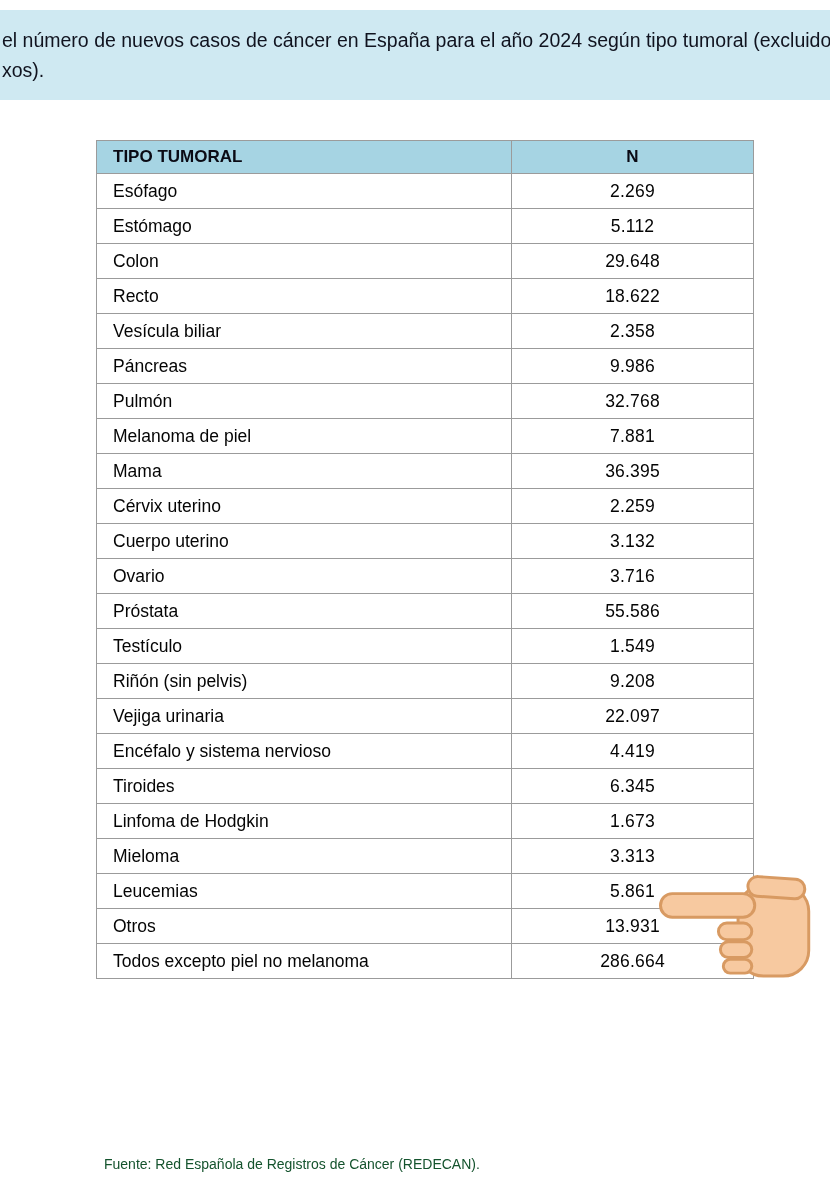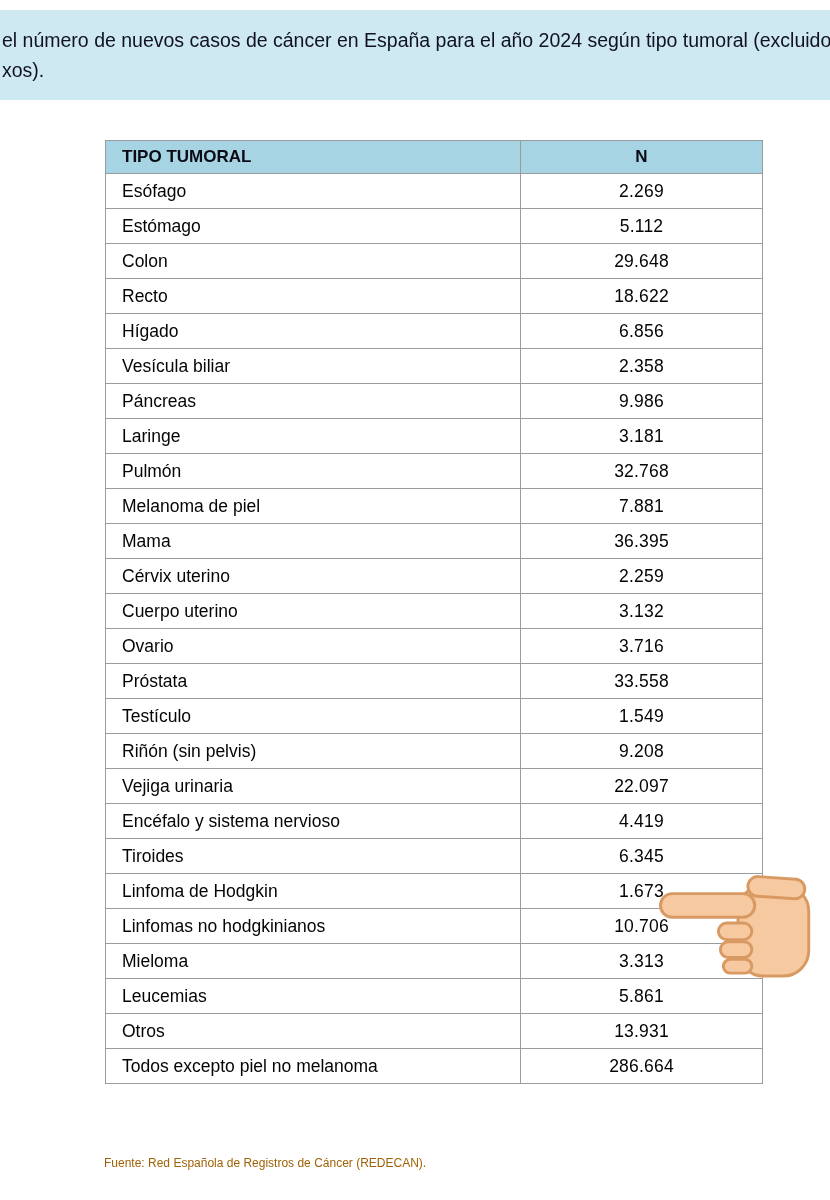--- a/index.html
+++ b/index.html
@@ -25,21 +25,21 @@
   .banner-line {
     white-space: nowrap;
     font-size: 19.5px;
     line-height: 30px;
     color: #10131f;
   }
 
   
   table.tumor-table {
     position: absolute;
-    left: 105px;
+    left: 96px;
     top: 140px;
     width: 657px;
     border-collapse: collapse;
     border: 1.5px solid var(--border, #9b9b9b);
     table-layout: fixed;
     padding-left: 33px;
   }
   table.tumor-table th, table.tumor-table td {
     border: 1.5px solid var(--border, #9b9b9b);
   }
@@ -60,22 +60,22 @@
     height: 108px;
     z-index: 5;
     pointer-events: none;
   }
 
   
   .footer-note {
     position: absolute;
     left: 104px;
     top: 1156px;
-    font-size: 12px;
-    color: #a16207;
+    font-size: 14px;
+    color: #14532d;
   }
 </style>
 </head>
 <body style="--banner-bg: #cfe9f2; --header-bg: #a6d4e3; --border: #9b9b9b; --hand-skin: #f7c9a0; --hand-outline: #d89a62;">
 
 <div class="banner">
   <div class="banner-line">el número de nuevos casos de cáncer en España para el año 2024 según tipo tumoral (excluidos l</div>
   <div class="banner-line">xos).</div>
 </div>
 
@@ -97,36 +97,28 @@
       </tr>
       <tr>
         <td class="col-tipo">Colon</td>
         <td class="col-n">29.648</td>
       </tr>
       <tr>
         <td class="col-tipo">Recto</td>
         <td class="col-n">18.622</td>
       </tr>
       <tr>
-        <td class="col-tipo">Hígado</td>
-        <td class="col-n">6.856</td>
-      </tr>
-      <tr>
         <td class="col-tipo">Vesícula biliar</td>
         <td class="col-n">2.358</td>
       </tr>
       <tr>
         <td class="col-tipo">Páncreas</td>
         <td class="col-n">9.986</td>
       </tr>
       <tr>
-        <td class="col-tipo">Laringe</td>
-        <td class="col-n">3.181</td>
-      </tr>
-      <tr>
         <td class="col-tipo">Pulmón</td>
         <td class="col-n">32.768</td>
       </tr>
       <tr>
         <td class="col-tipo">Melanoma de piel</td>
         <td class="col-n">7.881</td>
       </tr>
       <tr>
         <td class="col-tipo">Mama</td>
         <td class="col-n">36.395</td>
@@ -138,21 +130,21 @@
       <tr>
         <td class="col-tipo">Cuerpo uterino</td>
         <td class="col-n">3.132</td>
       </tr>
       <tr>
         <td class="col-tipo">Ovario</td>
         <td class="col-n">3.716</td>
       </tr>
       <tr>
         <td class="col-tipo">Próstata</td>
-        <td class="col-n">33.558</td>
+        <td class="col-n">55.586</td>
       </tr>
       <tr>
         <td class="col-tipo">Testículo</td>
         <td class="col-n">1.549</td>
       </tr>
       <tr>
         <td class="col-tipo">Riñón (sin pelvis)</td>
         <td class="col-n">9.208</td>
       </tr>
       <tr>
@@ -163,24 +155,20 @@
         <td class="col-tipo">Encéfalo y sistema nervioso</td>
         <td class="col-n">4.419</td>
       </tr>
       <tr>
         <td class="col-tipo">Tiroides</td>
         <td class="col-n">6.345</td>
       </tr>
       <tr>
         <td class="col-tipo">Linfoma de Hodgkin</td>
         <td class="col-n">1.673</td>
-      </tr>
-      <tr>
-        <td class="col-tipo">Linfomas no hodgkinianos</td>
-        <td class="col-n">10.706</td>
       </tr>
       <tr>
         <td class="col-tipo">Mieloma</td>
         <td class="col-n">3.313</td>
       </tr>
       <tr>
         <td class="col-tipo">Leucemias</td>
         <td class="col-n">5.861</td>
       </tr>
       <tr>

